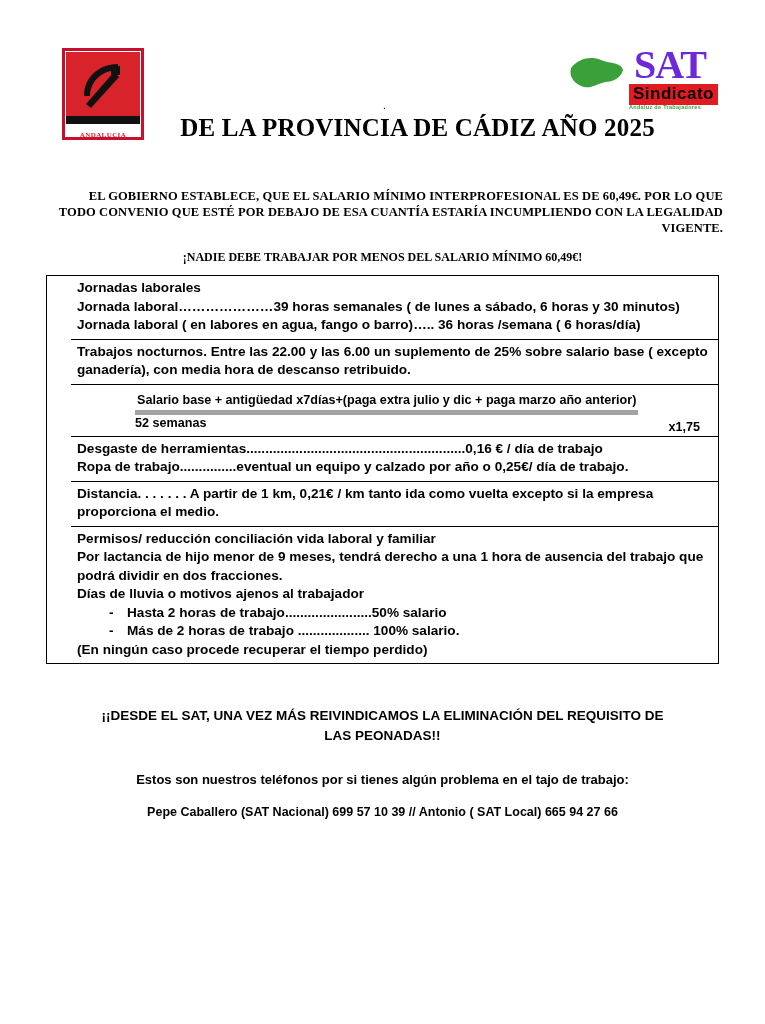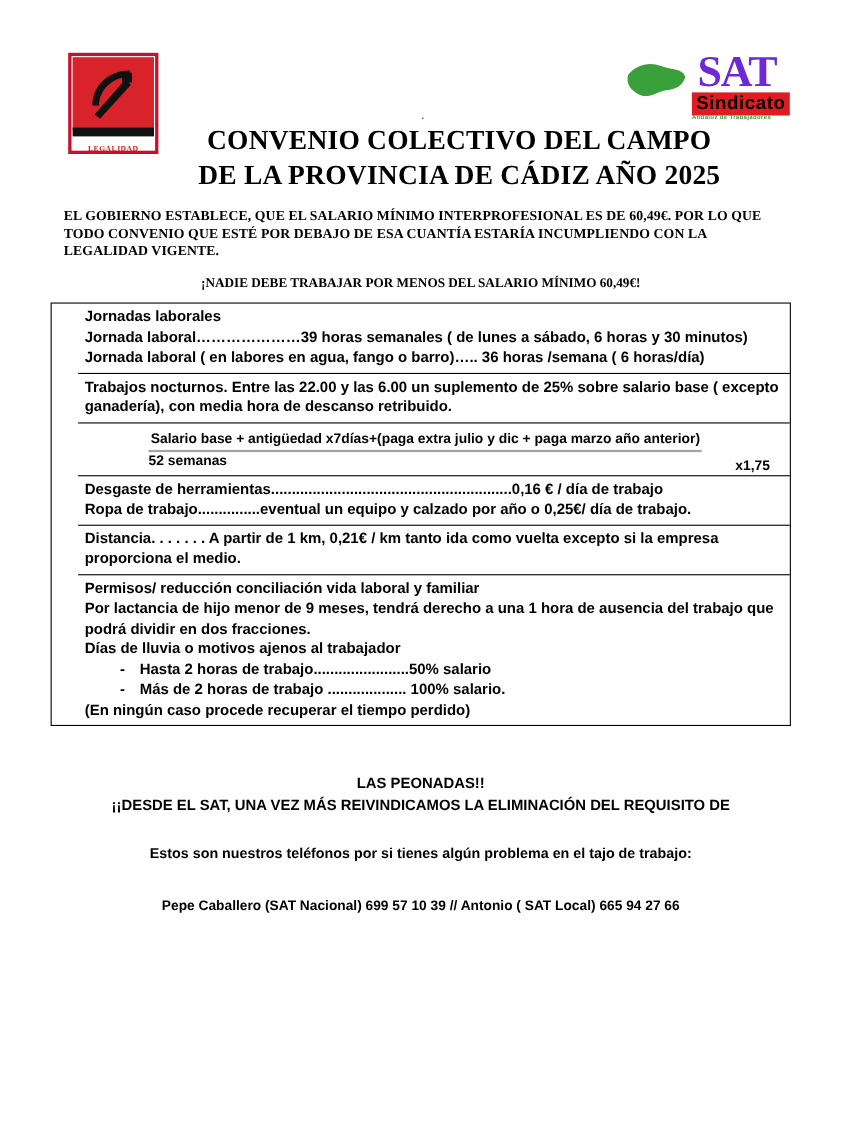--- a/index.html
+++ b/index.html
@@ -145,22 +145,22 @@
   }
   .dot-mark {
     position: absolute;
     left: 383px;
     top: 100px;
     font-size: 10px;
   }
 
   
   .intro {
-    margin: 8px 58px 0 58px;
-    text-align: left;
+    margin: 8px 42px 0 58px;
+    text-align: right;
     font-family: "Liberation Serif", serif;
     font-weight: bold;
     font-size: 12.5px;
     line-height: 16px;
     letter-spacing: .1px;
   }
   .intro-2 {
     margin: 14px 58px 10px 58px;
     text-align: center;
     font-family: "Liberation Serif", serif;
@@ -191,21 +191,21 @@
   }
 
   .formula {
     margin: 2px 0 2px 0;
     padding-left: 58px;
     position: relative;
   }
   .formula .num {
     font-size: 12.6px;
     font-weight: bold;
-    border-bottom: 2px solid #a3a3a3;
+    border-bottom: 5px solid #a3a3a3;
     display: inline-block;
     padding: 0 2px 1px 2px;
     line-height: 17px;
   }
   .formula .mult {
     font-size: 12.6px;
     font-weight: bold;
     position: absolute;
     right: 12px;
     bottom: -4px;
@@ -245,21 +245,21 @@
     font-weight: bold;
     line-height: 20px;
     margin: 0 10px;
   }
   .footer .phones-title {
     margin-top: 26px;
     font-size: 13px;
     font-weight: bold;
   }
   .footer .phones {
-    margin-top: 33px;
+    margin-top: 18px;
     font-size: 12.5px;
     font-weight: bold;
   }
 </style>
 </head>
 <body>
 
 <div class="page">
 
   <div class="header">
@@ -268,38 +268,37 @@
       <div class="frame"></div>
       <div class="redbox"></div>
       <div class="sickle">
         <svg width="46" height="50" viewBox="0 0 46 50">
           <path d="M40 4 C20 4 6 18 6 36 L12 36 C12 22 24 10 40 10 Z" fill="#111"></path>
           <path d="M8 44 L36 12 L41 17 L13 48 Z" fill="#111"></path>
           <rect x="33" y="6" width="9" height="9" fill="#111"></rect>
         </svg>
       </div>
       <div class="blackband"></div>
-      <div class="caption">LEGALIDAD</div>
+      <div class="caption">ANDALUCIA</div>
     </div>
 
     <div class="logo-right">
       <div class="map">
         <svg width="58" height="44" viewBox="0 0 58 44">
           <path d="M4 16 C12 6 24 4 34 8 C44 12 54 10 56 18 C54 26 46 30 38 30 C30 32 22 38 14 34 C6 30 2 24 4 16 Z" fill="#3aa03a"></path>
         </svg>
       </div>
       <div class="sat-text">SAT</div>
       <div class="sindicato">Sindicato</div>
       <div class="sub">Andaluz de Trabajadores</div>
     </div>
 
     <div class="dot-mark">.</div>
 
     <div class="title-block">
-      <div class="t1">CONVENIO COLECTIVO DEL CAMPO</div>
       <div class="t2">DE  LA PROVINCIA DE CÁDIZ AÑO 2025</div>
     </div>
   </div>
 
   <div class="intro">EL GOBIERNO ESTABLECE, QUE EL SALARIO MÍNIMO INTERPROFESIONAL ES DE 60,49€. POR LO QUE TODO CONVENIO QUE ESTÉ POR DEBAJO DE ESA CUANTÍA ESTARÍA INCUMPLIENDO CON LA LEGALIDAD VIGENTE.</div>
   <div class="intro-2">¡NADIE DEBE TRABAJAR POR MENOS DEL SALARIO MÍNIMO 60,49€!</div>
 
   <div class="table-wrap">
 
     <div class="trow">
@@ -336,19 +335,19 @@
       <ul class="bullets">
         <li>Hasta 2 horas de trabajo.......................50% salario</li>
         <li>Más de 2 horas de trabajo ................... 100% salario.</li>
       </ul>
       <p>(En ningún caso procede recuperar el tiempo perdido)</p>
     </div>
 
   </div>
 
   <div class="footer">
+    <div class="claim">¡¡DESDE EL SAT, UNA VEZ MÁS REIVINDICAMOS LA ELIMINACIÓN DEL REQUISITO DE</div>
     <div class="claim">LAS PEONADAS!!</div>
-    <div class="claim">¡¡DESDE EL SAT, UNA VEZ MÁS REIVINDICAMOS LA ELIMINACIÓN DEL REQUISITO DE</div>
     <div class="phones-title">Estos son nuestros teléfonos por si tienes algún problema en el tajo de trabajo:</div>
     <div class="phones">Pepe Caballero (SAT Nacional) 699 57 10 39 // Antonio ( SAT Local) 665 94 27 66</div>
   </div>
 
 </div>
 
 </body></html>

